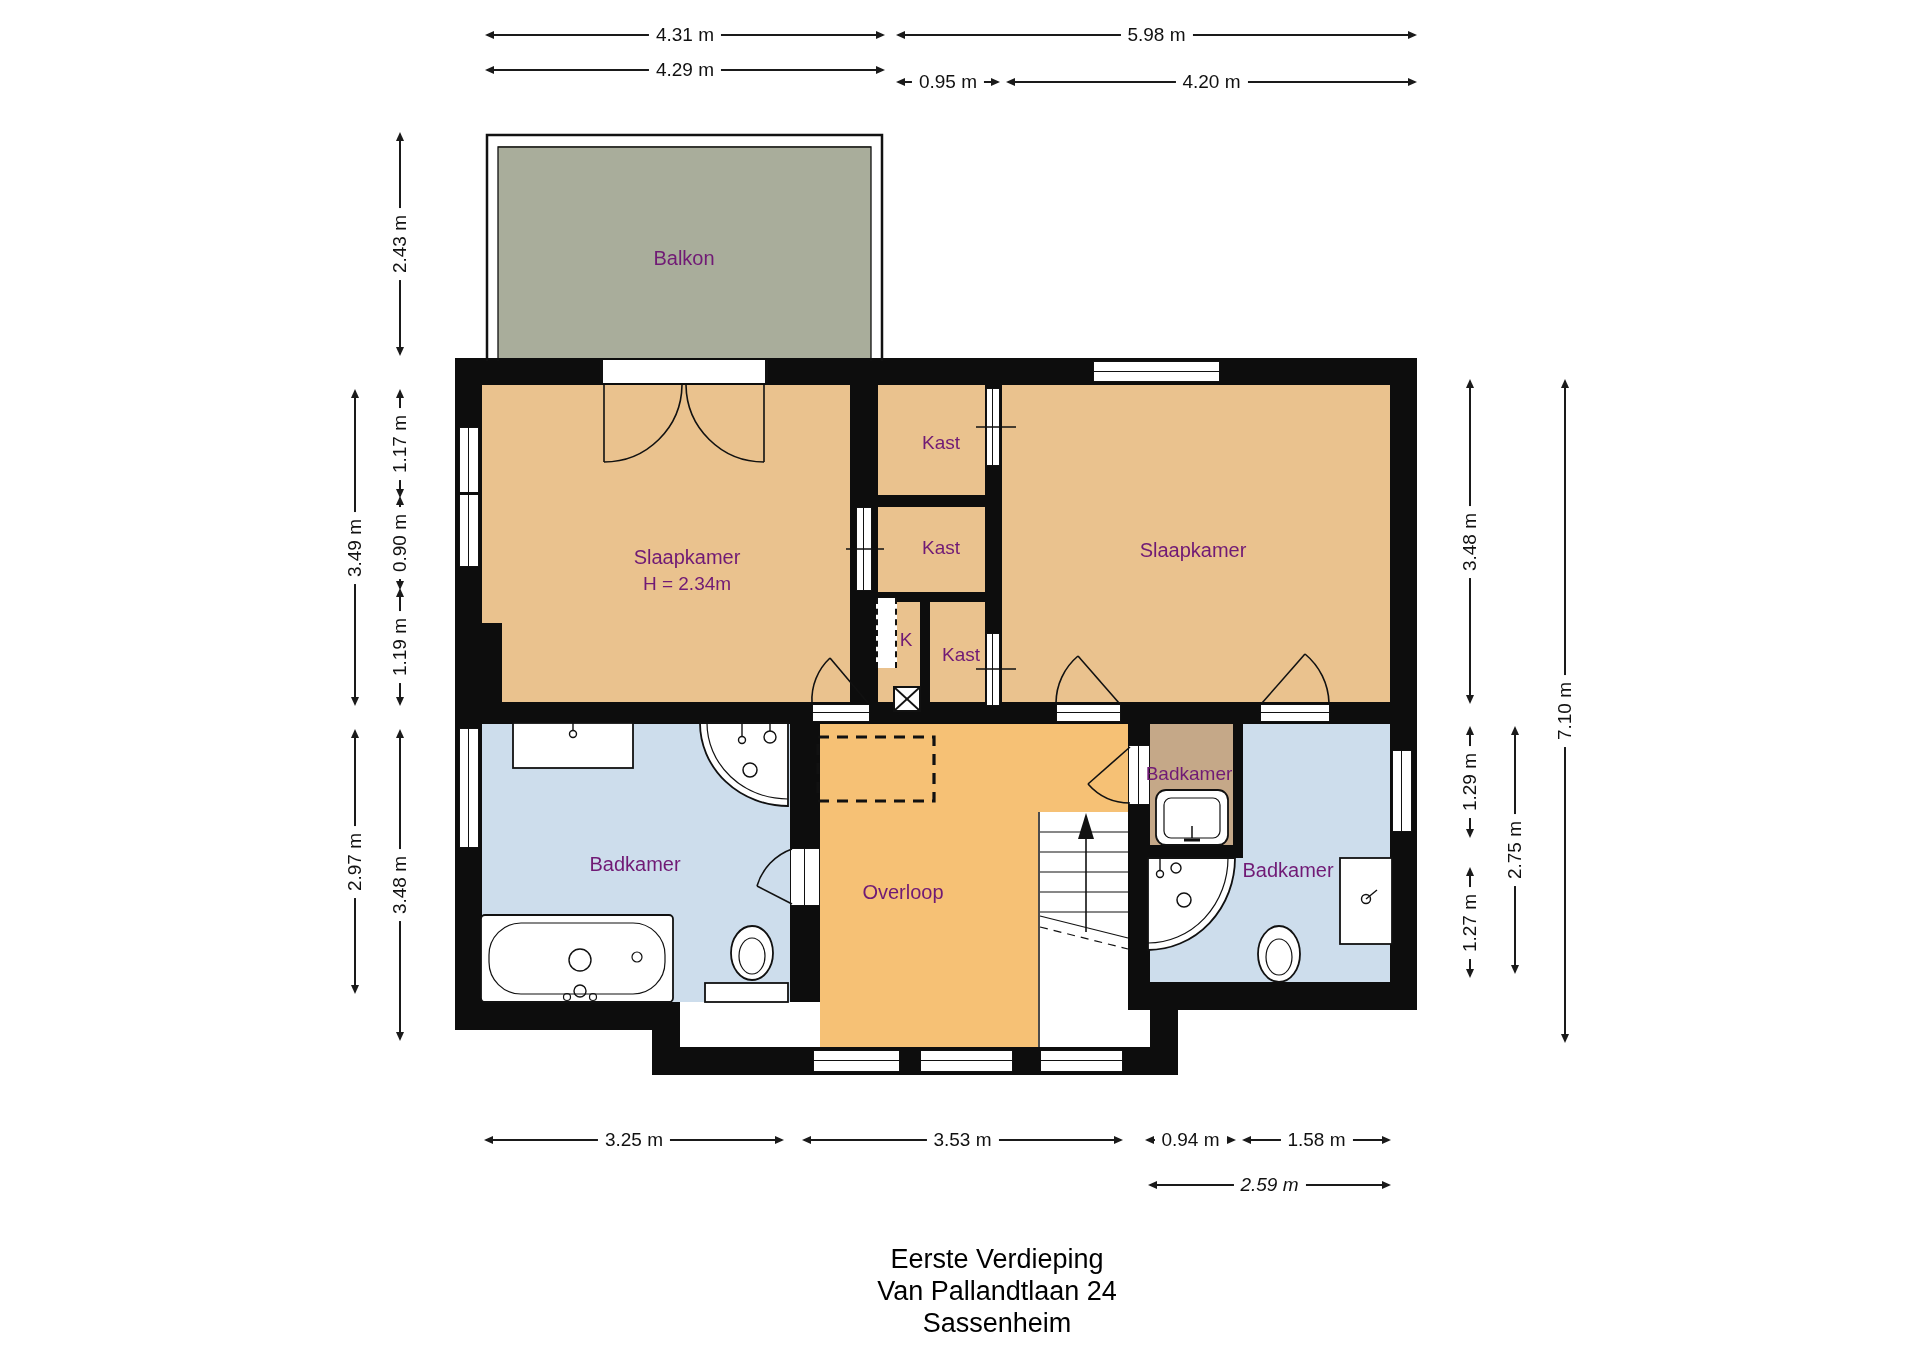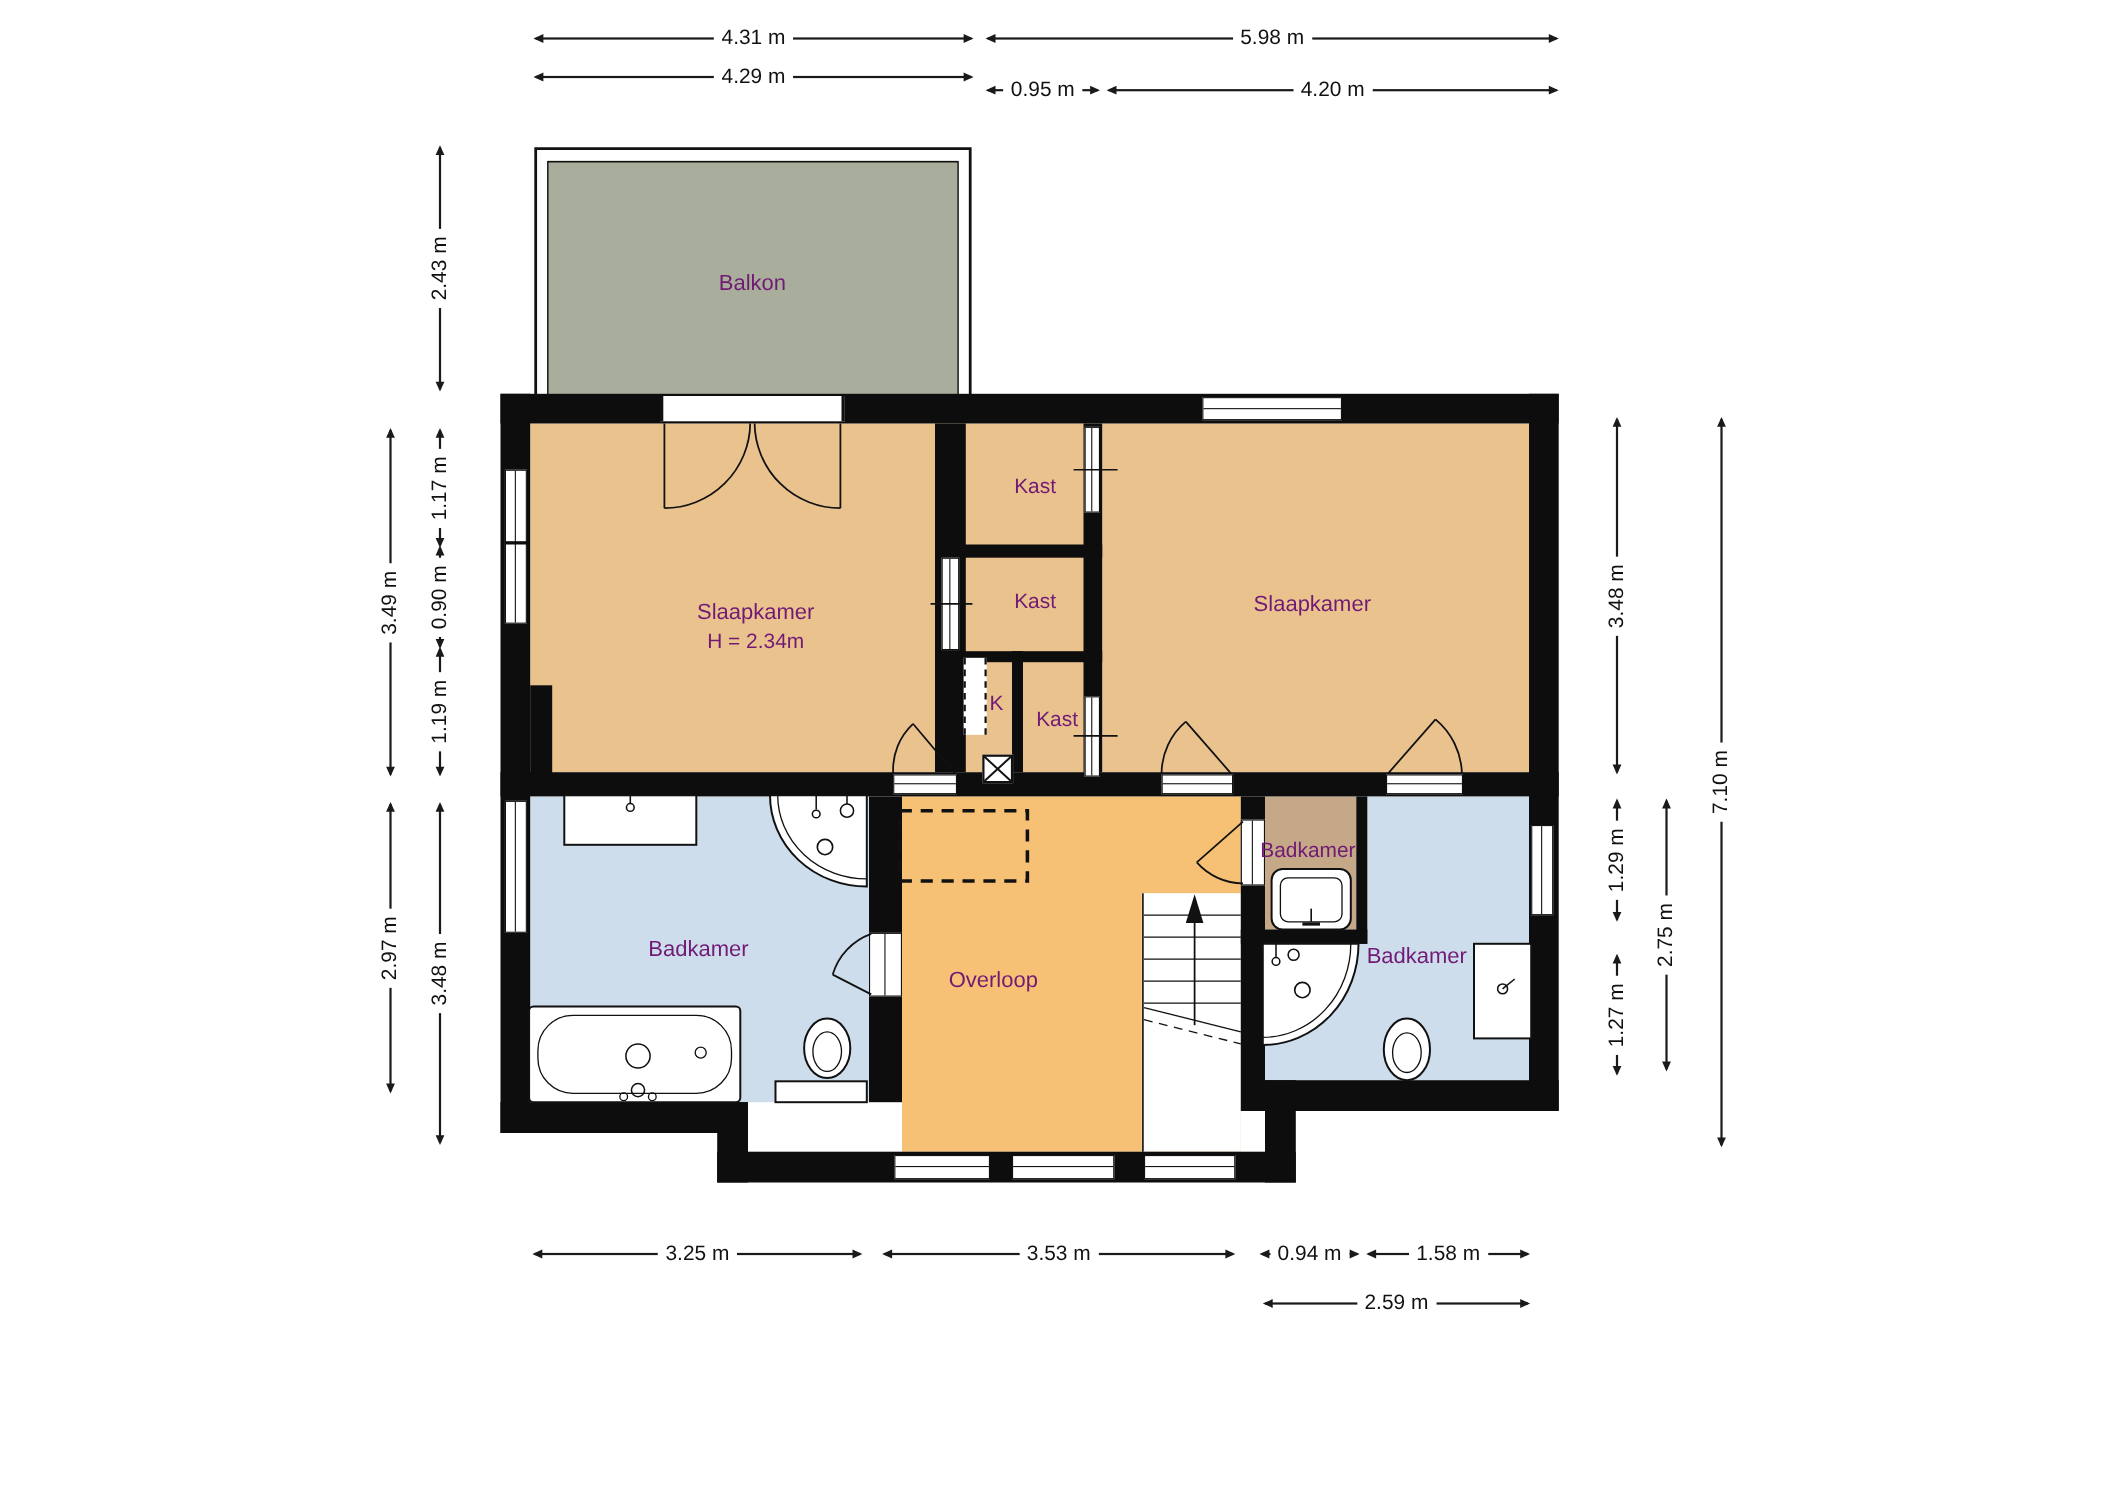--- a/index.html
+++ b/index.html
@@ -305,19 +305,24 @@
       <span class="dlbl">3.53 m</span>
   </div>
   <div class="dh" style="left:1146px;top:1133px;width:89px;">
     <div class="dl"></div>
       <span class="dlbl">0.94 m</span>
   </div>
   <div class="dh" style="left:1243px;top:1133px;width:147px;">
     <div class="dl"></div>
       <span class="dlbl">1.58 m</span>
   </div>
-  <div class="dh" style="left:1149px;top:1178px;width:241px;">
+  <div class="dh" style="left:1149px;top:1178px;width:241px;font-style:italic;">
     <div class="dl"></div>
       <span class="dlbl">2.59 m</span>
   </div>
 
+  <div class="title">
+    <div>Eerste Verdieping</div>
+    <div>Van Pallandtlaan 24</div>
+    <div>Sassenheim</div>
+  </div>
 
 </div>
 
 </body></html>

